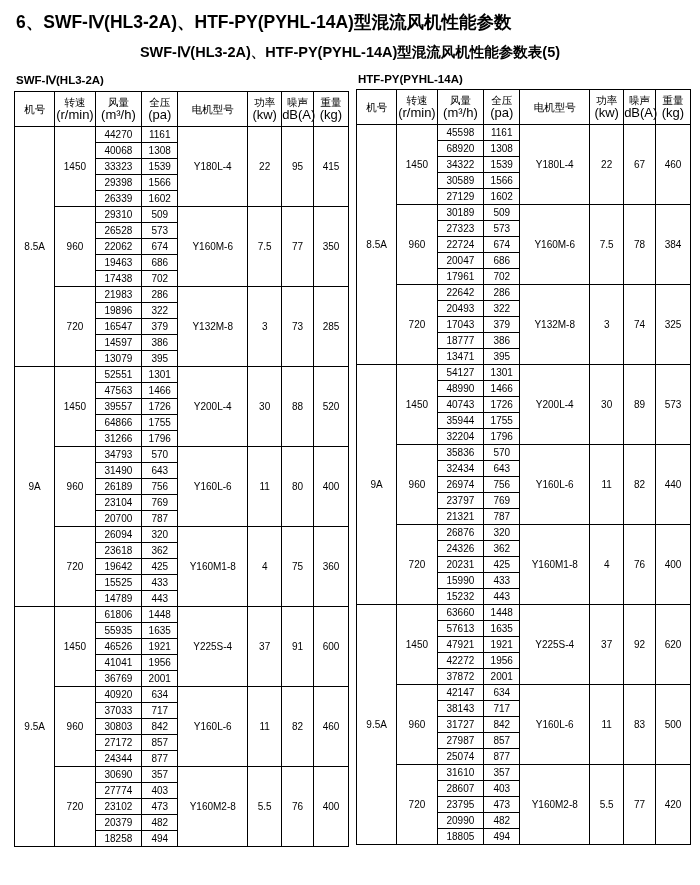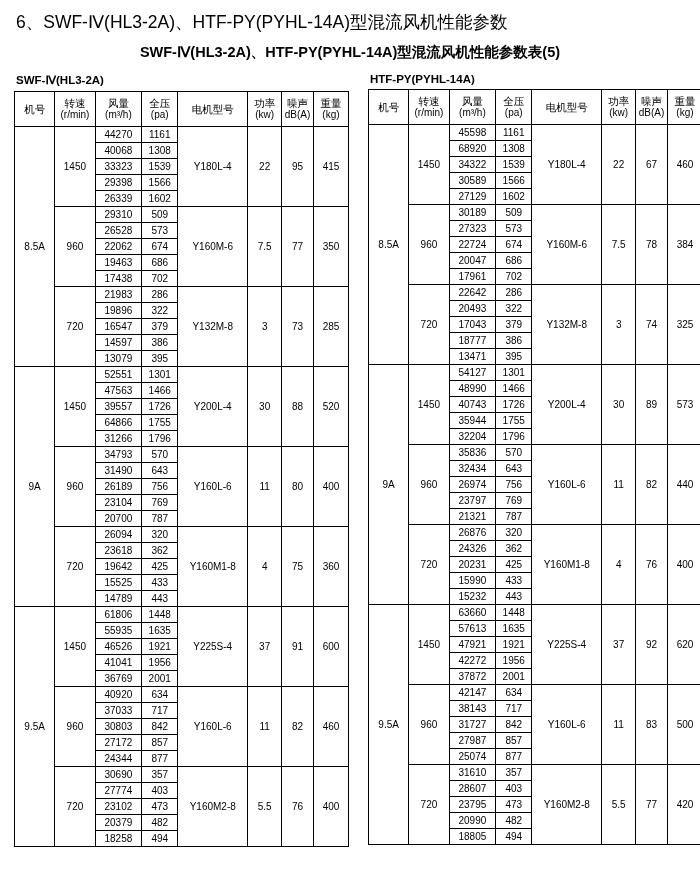--- a/index.html
+++ b/index.html
@@ -17,37 +17,37 @@
   }
   .page {
     width: 700px;
     height: 885px;
     position: relative;
     box-sizing: border-box;
     padding: 0 14px;
   }
   .doc-title {
     font-size: 17.5px;
-    font-weight: normal;
+    font-weight: bold;
     letter-spacing: 0px;
     margin: 10px 0 0 2px;
     white-space: nowrap;
   }
   .doc-subtitle {
     font-size: 14.5px;
     font-weight: bold;
     text-align: center;
     margin: 9px 0 0 0;
     white-space: nowrap;
   }
   .tables-row {
     display: flex;
     flex-direction: row;
     margin-top: 11px;
-    gap: 19px;
+    gap: 7px;
   }
   .table-block {
     width: 335px;
   }
   .table-caption {
     font-size: 11.5px;
     font-weight: bold;
     margin: 0 0 4px 2px;
   }
   table.perf {
@@ -68,21 +68,21 @@
   thead td {
     height: 34px;
     font-size: 10.5px;
   }
   thead td .h-main {
     display: block;
     line-height: 1.15;
   }
   thead td .h-sub {
     display: block;
-    font-size: 10px;
+    font-size: 13px;
     line-height: 1.15;
   }
   
   col.c-model { width: 38px; }
   col.c-speed { width: 38px; }
   col.c-flow  { width: 44px; }
   col.c-press { width: 34px; }
   col.c-motor { width: 66px; }
   col.c-power { width: 32px; }
   col.c-noise { width: 30px; }

